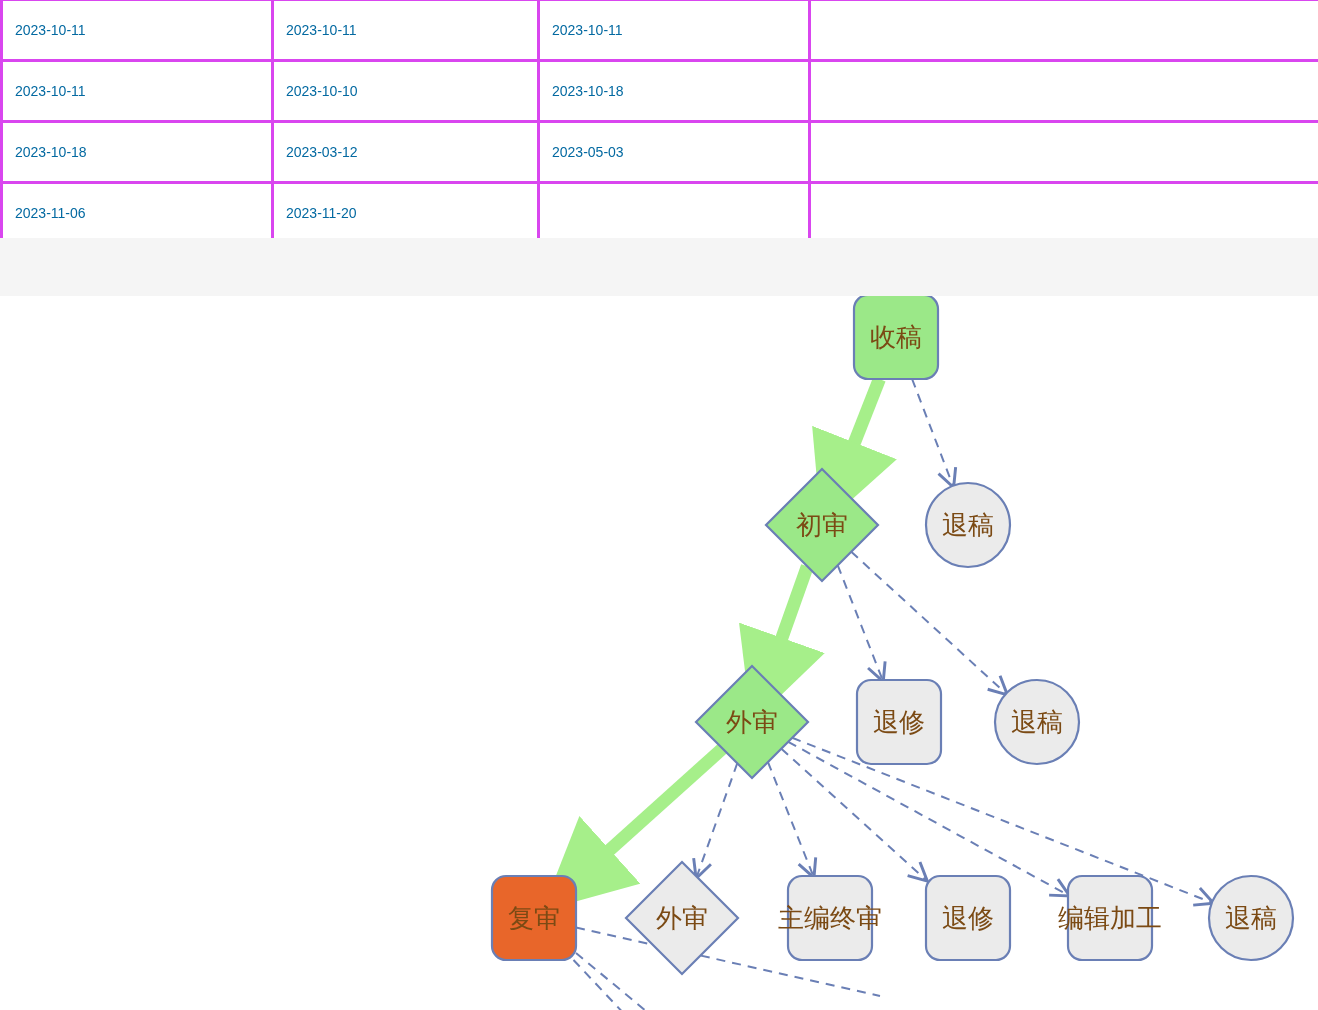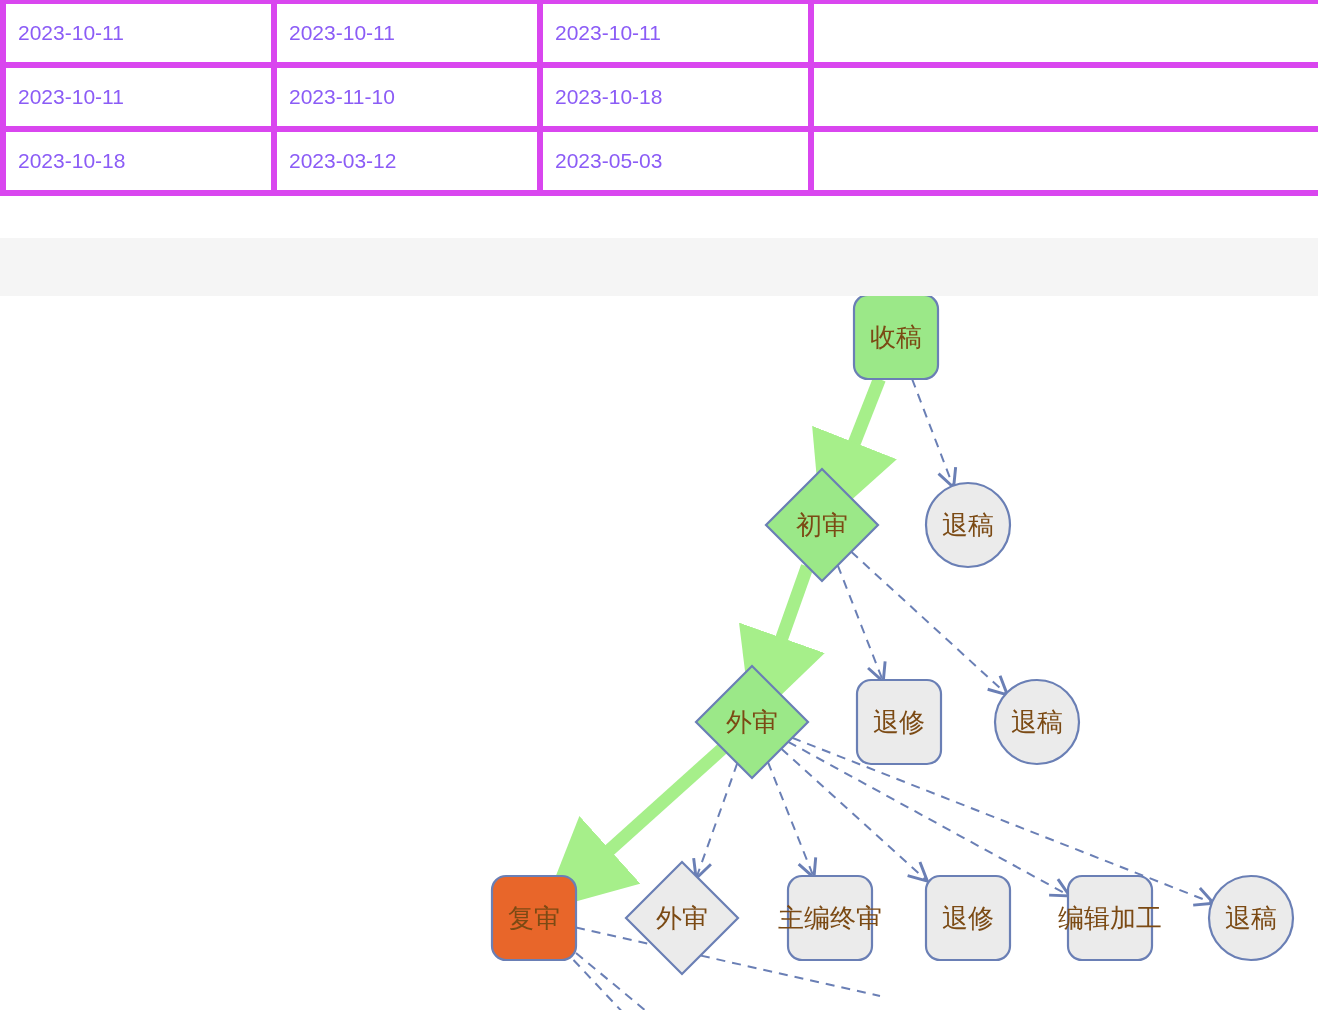--- a/index.html
+++ b/index.html
@@ -25,25 +25,25 @@
     overflow: hidden;
     background: #ffffff;
   }
   table.data-table {
     border-collapse: collapse;
     width: 1318px;
     table-layout: fixed;
     margin-top: -2px;
   }
   table.data-table td {
-    border: 6px solid #d946ef;
+    border: 3px solid #d946ef;
     height: 58px;
     padding: 0 12px;
-    font-size: 21px;
-    color: #8b5cf6;
+    font-size: 14px;
+    color: #0369a1;
     vertical-align: middle;
     white-space: nowrap;
     background: #ffffff;
   }
   col.c1 { width: 271px; }
   col.c2 { width: 266px; }
   col.c3 { width: 271px; }
   col.c4 { width: 510px; }
 
   
@@ -101,28 +101,34 @@
         </colgroup>
       <tbody id="table-body">
           <tr>
             <td>2023-10-11</td>
             <td>2023-10-11</td>
             <td>2023-10-11</td>
             <td></td>
           </tr>
           <tr>
             <td>2023-10-11</td>
-            <td>2023-11-10</td>
+            <td>2023-10-10</td>
             <td>2023-10-18</td>
             <td></td>
           </tr>
           <tr>
             <td>2023-10-18</td>
             <td>2023-03-12</td>
             <td>2023-05-03</td>
+            <td></td>
+          </tr>
+          <tr>
+            <td>2023-11-06</td>
+            <td>2023-11-20</td>
+            <td></td>
             <td></td>
           </tr>
         </tbody>
     </table>
   </div>
 
   <div id="separator-band"></div>
 
   <div id="flow-canvas">
     <svg id="flow-svg" viewBox="0 0 1318 714" xmlns="http://www.w3.org/2000/svg">

